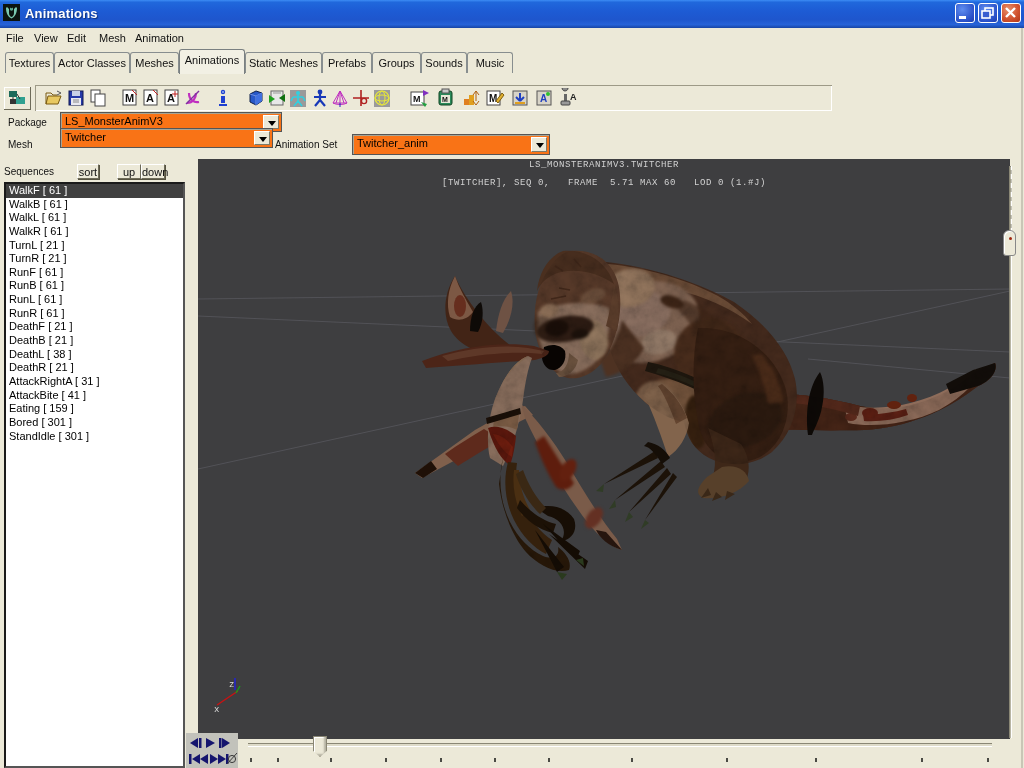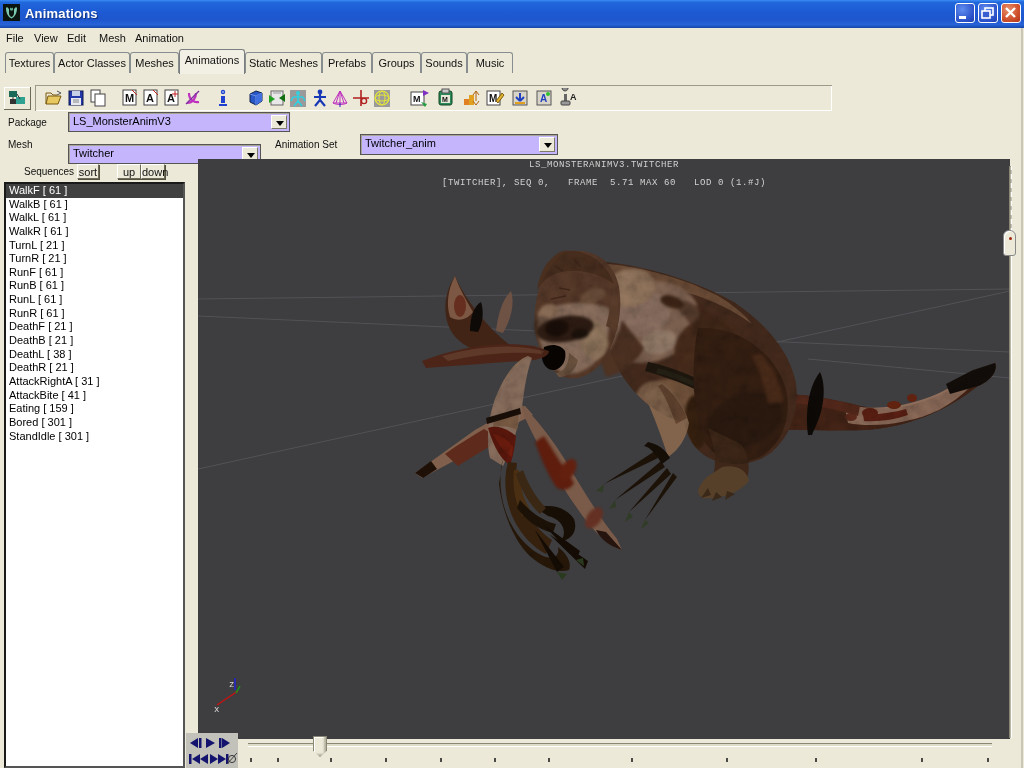--- a/index.html
+++ b/index.html
@@ -28,22 +28,22 @@
   background:#ece9d8; text-align:center; padding-top:4px; }
 #tab-active { top:49px; height:25px; background:#f2f0e4; border-color:#7a8081; z-index:3; }
 
 
 #toolpanel { left:35px; top:85px; width:797px; height:26px; background:#ece9d8;
   box-shadow:inset 1px 1px 0 #9d9a87, inset -1px -1px 0 #fff; }
 .ticon { position:absolute; top:88px; width:20px; height:20px; }
 
 
 .lbl { position:absolute; font-size:10px; color:#111; }
-.combo { position:absolute; background:#c4b5fd; border:1px solid #555;
-  box-shadow:inset 1px 1px 0 #a8a595; font-size:11px; color:#000;margin-left:8px; }
+.combo { position:absolute; background:#f97316; border:1px solid #555;
+  box-shadow:inset 1px 1px 0 #a8a595; font-size:11px; color:#000; }
 .combo .ctext { position:absolute; left:4px; top:2px; white-space:nowrap; }
 .carw { position:absolute; top:2px; right:2px; bottom:2px; width:16px; background:#ece9d8;
   border:1px solid #fff; border-right-color:#7d7a68; border-bottom-color:#7d7a68; }
 .carw:after { content:""; position:absolute; left:4px; top:5px; border:4px solid transparent; border-top:5px solid #000; }
 
 
 .sbtn { position:absolute; top:164px; height:15px; background:#ece9d8; font-size:11px; color:#111;
   text-align:center; border:1px solid #fff; border-right-color:#6d6a58; border-bottom-color:#6d6a58;
   box-shadow:1px 1px 0 #55523f; padding-top:1px; }
 
@@ -238,31 +238,31 @@
         <text x="12" y="12" font-family="Liberation Sans" font-size="9" font-weight="bold" fill="#222">A</text>
       </svg></div>
 </div>
 
 <div class="lbl" style="left:8px;top:117px">Package</div>
 <div class="combo" style="left:60px;top:112px;width:222px;height:20px">
   <div class="ctext">LS_MonsterAnimV3</div>
     <div class="carw"></div>
 </div>
 <div class="lbl" style="left:8px;top:139px">Mesh</div>
-<div class="combo" style="left:60px;top:144px;width:193px;height:20px">
+<div class="combo" style="left:60px;top:128px;width:213px;height:20px">
   <div class="ctext">Twitcher</div>
     <div class="carw"></div>
 </div>
 <div class="lbl" style="left:275px;top:139px">Animation Set</div>
 <div class="combo" style="left:352px;top:134px;width:198px;height:21px">
   <div class="ctext">Twitcher_anim</div>
     <div class="carw"></div>
 </div>
 
-<div class="lbl" style="left:24px;top:166px">Sequences</div>
+<div class="lbl" style="left:4px;top:166px">Sequences</div>
 <div class="sbtn" style="left:77px;width:22px">sort</div>
 <div class="sbtn" style="left:117px;width:24px">up</div>
 <div class="sbtn" style="left:141px;width:24px">down</div>
 
 <div class="abs" id="listbox">
   <div class="li sel">WalkF [ 61 ]</div>
   <div class="li">WalkB [ 61 ]</div>
   <div class="li">WalkL [ 61 ]</div>
   <div class="li">WalkR [ 61 ]</div>
   <div class="li">TurnL [ 21 ]</div>

